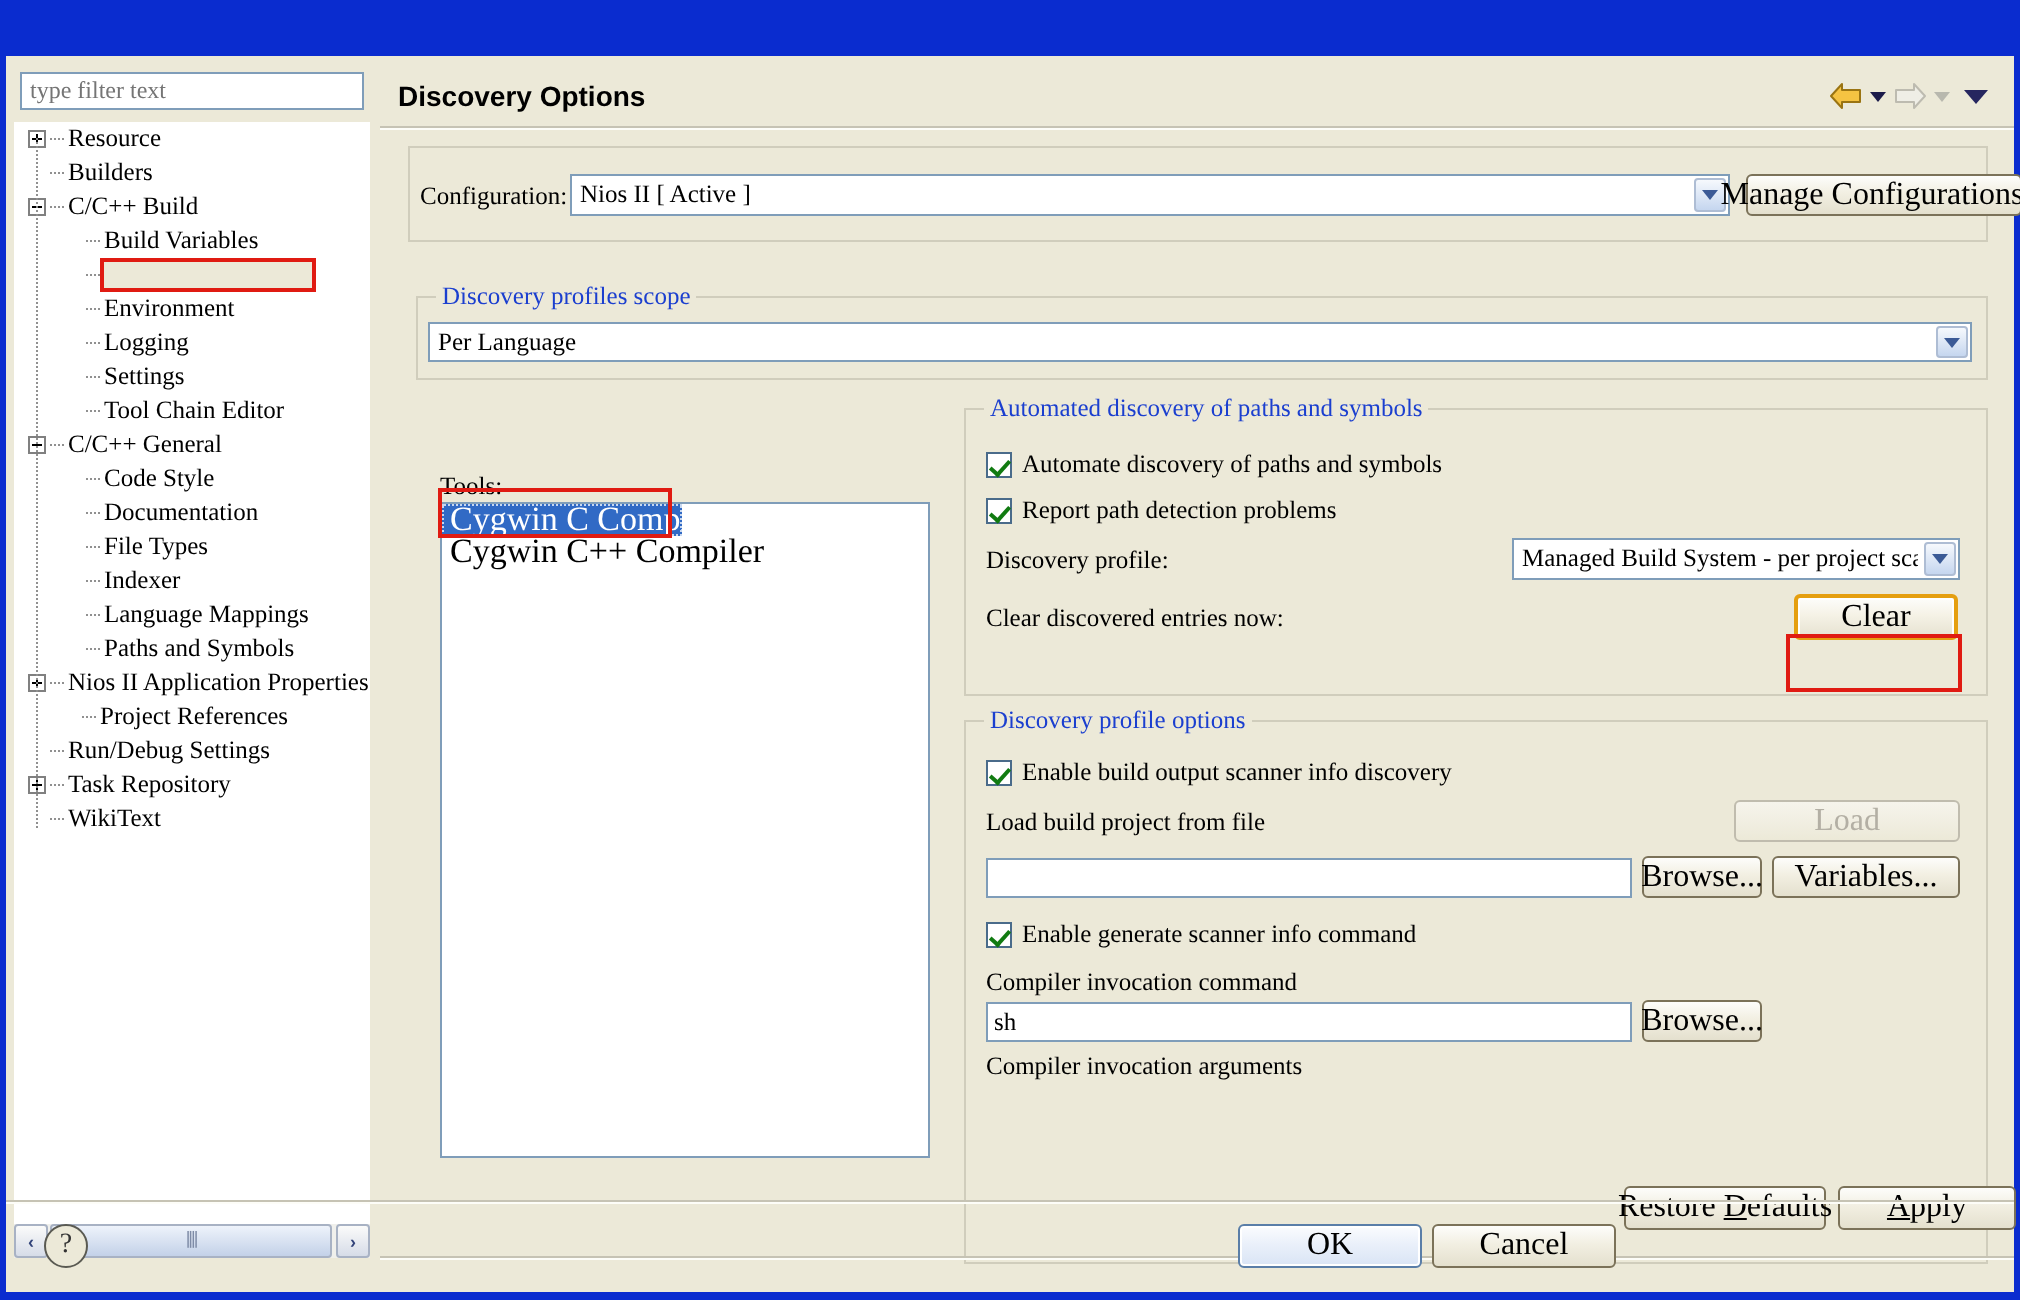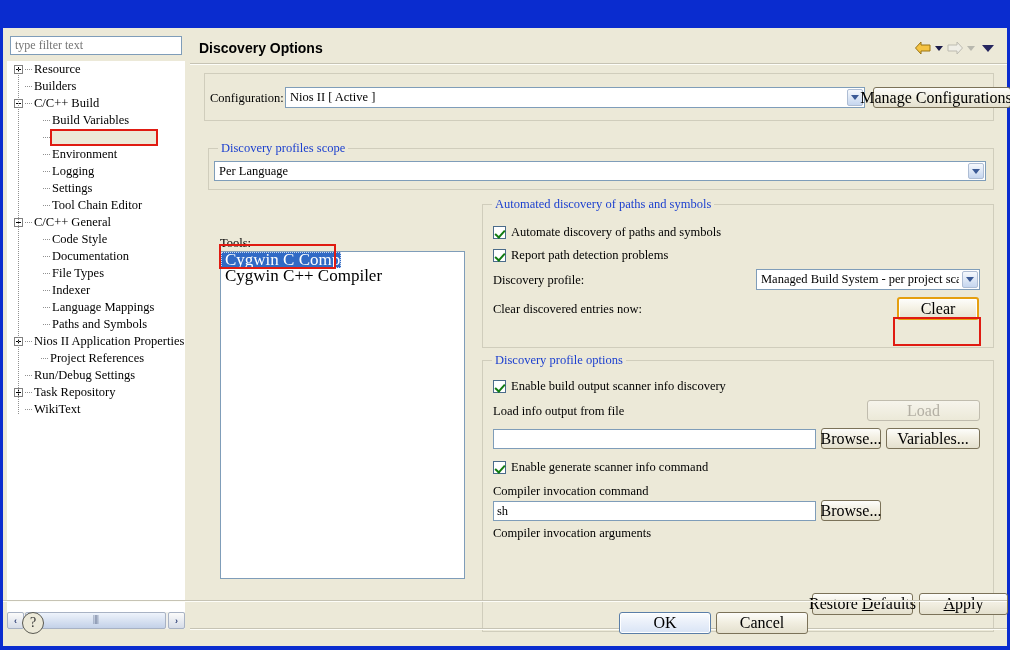--- a/index.html
+++ b/index.html
@@ -596,21 +596,21 @@
       <div class="annot" style="left:703px; top:289px; width:88px; height:29px;"></div>
 
       <div class="groupbox" style="left:292px; top:332px; width:512px; height:272px;">
         <div class="gtitle">Discovery profile options</div>
 
         <div class="cbrow" style="left:10px; top:18px;">
           <div class="cbox checked"></div>
           <div class="cblabel">Enable build output scanner info discovery</div>
         </div>
 
-        <div class="lbl" style="left:10px; top:43px;">Load info output from file</div>
+        <div class="lbl" style="left:10px; top:43px;">Load build project from file</div>
         <div class="btn disabled" style="left:384px; top:39px; width:113px; height:21px;">
           <span>Load</span>
         </div>
 
         <div class="textfield" style="left:10px; top:68px; width:323px; height:20px;">
           <input type="text" value="" style="">
         </div>
         <div class="btn" style="left:338px; top:67px; width:60px; height:21px;">
           <span>Browse...</span>
         </div>

